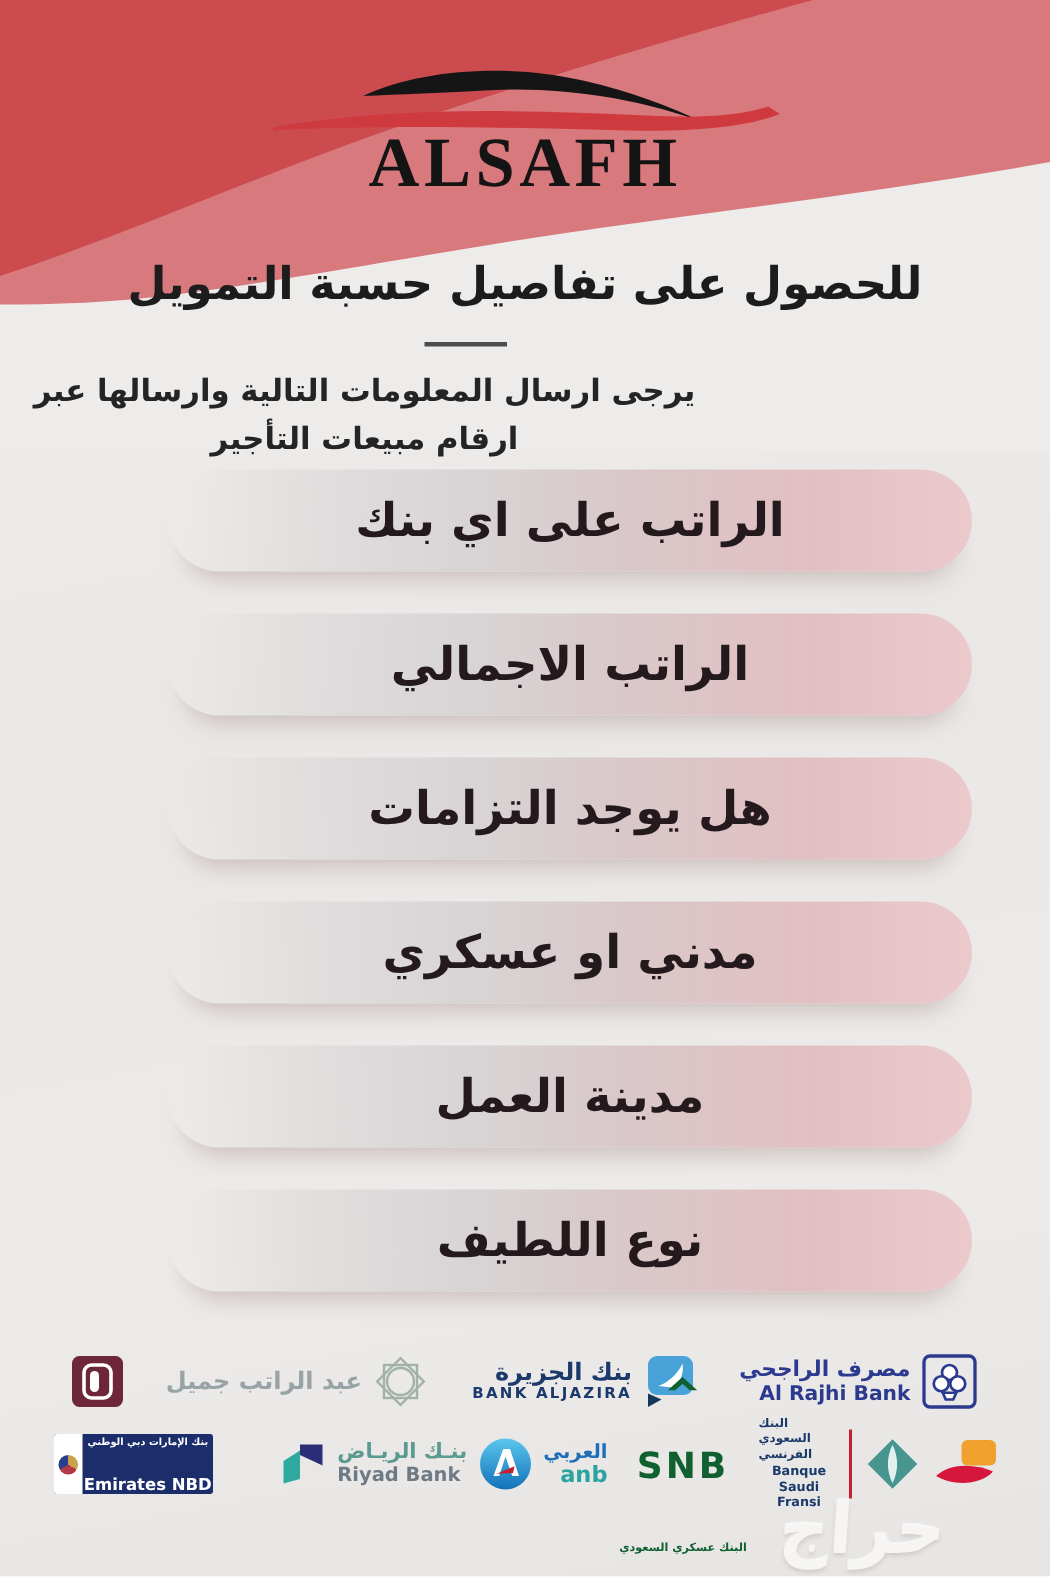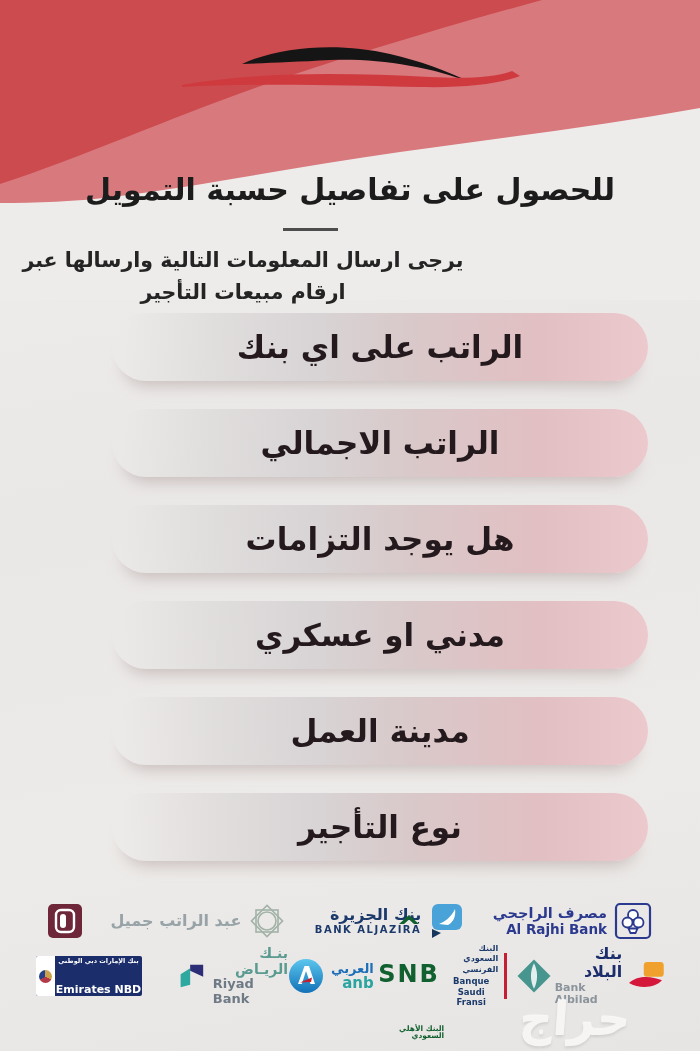--- a/index.html
+++ b/index.html
@@ -62,21 +62,21 @@
   .anb .ar-name{font-size:13px;color:#1e6fb8;}
   .anb .en-name{font-size:15px;font-weight:700;color:#2ba3a0;line-height:.9;}
   .anb{flex-direction:row-reverse;}
   
   .snb{display:flex;flex-direction:column;align-items:center;line-height:1;gap:37px;}
   .snb-name{font-size:24px;font-weight:900;letter-spacing:2px;color:#11602f;margin-top:1px;}
   .snb-ar{font-size:7.5px;font-weight:700;color:#11602f;direction:rtl;margin-top:2px;}
   
   .fransi{display:flex;align-items:center;gap:6px;}
   .fransi-col{display:flex;flex-direction:column;align-items:center;gap:1px;}
-  .fransi-ar{font-size:8px;font-weight:700;color:#1b3a6b;width:54px;text-align:right;direction:rtl;line-height:1.3;}
+  .fransi-ar{font-size:8px;font-weight:700;color:#1b3a6b;width:54px;text-align:left;direction:rtl;line-height:1.3;}
   .fransi-en{font-size:8.5px;font-weight:700;color:#1b3a6b;width:48px;text-align:center;line-height:1.25;}
   .fransi-bar{width:2.5px;height:46px;background:#c51f35;}
   
   .albilad .ar-name{font-size:16px;color:#1b2d6b;}
   .albilad .en-name{font-size:11px;color:#8b949c;font-weight:700;}
   
   .watermark{position:absolute;top:992px;left:470px;width:210px;text-align:center;
              font-size:46px;font-weight:700;color:#f7f5f4;direction:rtl;letter-spacing:2px;
              text-shadow:0 2px 3px rgba(0,0,0,.10), 0 -1px 1px rgba(255,255,255,.8);
              transform:skewX(-4deg);}
@@ -90,37 +90,38 @@
     <svg class="wave" width="700" height="300" viewBox="0 0 700 300">
       <rect x="0" y="0" width="700" height="300" fill="#d8797d"></rect>
       <path d="M0,0 L542,0 C440,28 340,58 255,88 C170,118 80,158 0,184 Z" fill="#cc4b4f"></path>
       <path d="M700,108 C600,126 500,138 400,152 C300,166 200,186 120,196 C75,202 35,203 0,203 L0,300 L700,300 Z" fill="#eeecea"></path>
     </svg>
     <div class="brand">
       <svg class="car-logo" width="340" height="60" viewBox="0 0 340 60">
         <path d="M62,26 C100,8 160,4 210,16 C240,23 265,32 292,45 C250,28 195,20 150,22 C115,24 85,25 62,26 Z" fill="#151515"></path>
         <path d="M2,47 C80,33 170,35 250,39 C290,41 315,39 332,33 L340,38 C320,46 285,50 240,49 C160,47 70,45 2,49 Z" fill="#cf3a3f"></path>
       </svg>
+      <div class="brand-name">ALSAFH</div>
     </div>
   </div>
 
   <div class="title">للحصول على تفاصيل حسبة التمويل</div>
   <div class="divider"></div>
   <div class="subtitle">
     <div>يرجى ارسال المعلومات التالية وارسالها عبر</div>
     <div>ارقام مبيعات التأجير</div>
   </div>
 
   <div class="pills">
     <div class="pill">الراتب على اي بنك</div>
     <div class="pill">الراتب الاجمالي</div>
     <div class="pill">هل يوجد التزامات</div>
     <div class="pill">مدني او عسكري</div>
     <div class="pill">مدينة العمل</div>
-    <div class="pill">نوع التأجير</div>
+    <div class="pill">نوع اللطيف</div>
   </div>
 
   <div class="banks-row row1">
 
     <div class="bank alinma">
       <svg width="34" height="34" viewBox="0 0 34 34">
         <rect width="34" height="34" rx="5" fill="#6e2639"></rect>
         <rect x="8" y="6" width="18" height="22" rx="5" fill="none" stroke="#ffffff" stroke-width="2.4"></rect>
         <rect x="12" y="10" width="6" height="14" rx="3" fill="#ffffff"></rect>
       </svg>
@@ -210,41 +211,37 @@
         <path d="M12,24.5 L24,19.5 L23,24 Z" fill="#c21f2f"></path>
       </svg>
     </div>
 
     <div class="bank snbwrap">
       <div class="snb">
         <svg width="24" height="11" viewBox="0 0 24 11">
           <path d="M2,11 L12,2 L22,11 L17,11 L12,6.5 L7,11 Z" fill="#11602f"></path>
         </svg>
         <div class="snb-name">SNB</div>
-        <div class="snb-ar">البنك الأهلي السعودي</div>
+        <div class="snb-ar">البنك عسكري السعودي</div>
       </div>
     </div>
 
     <div class="fransi">
       <div class="fransi-col">
         <div class="fransi-ar">البنك السعودي الفرنسي</div>
         <div class="fransi-en">Banque Saudi Fransi</div>
       </div>
       <div class="fransi-bar"></div>
       <svg width="42" height="42" viewBox="0 0 36 36">
         <rect x="8" y="8" width="20" height="20" transform="rotate(45 18 18)" fill="#47958f"></rect>
         <path d="M18,7 C14.5,14 14.5,22 18,29 C21.5,22 21.5,14 18,7" fill="#ffffff" opacity="0.85"></path>
       </svg>
     </div>
 
     <div class="bank albilad">
-      <div class="txt">
-        <span class="ar-name">بنك البلاد</span>
-        <span class="en-name">Bank Albilad</span>
-      </div>
       <svg width="40" height="32" viewBox="0 0 40 32">
         <rect x="17" y="0" width="23" height="17" rx="4" fill="#f0a02c"></rect>
         <path d="M0,24 C10,15 26,16 38,21 C30,30 12,31 0,24 Z" fill="#d5173c"></path>
       </svg>
     </div>
   </div>
 
   <div class="watermark">حراج</div>
 
 </div>

